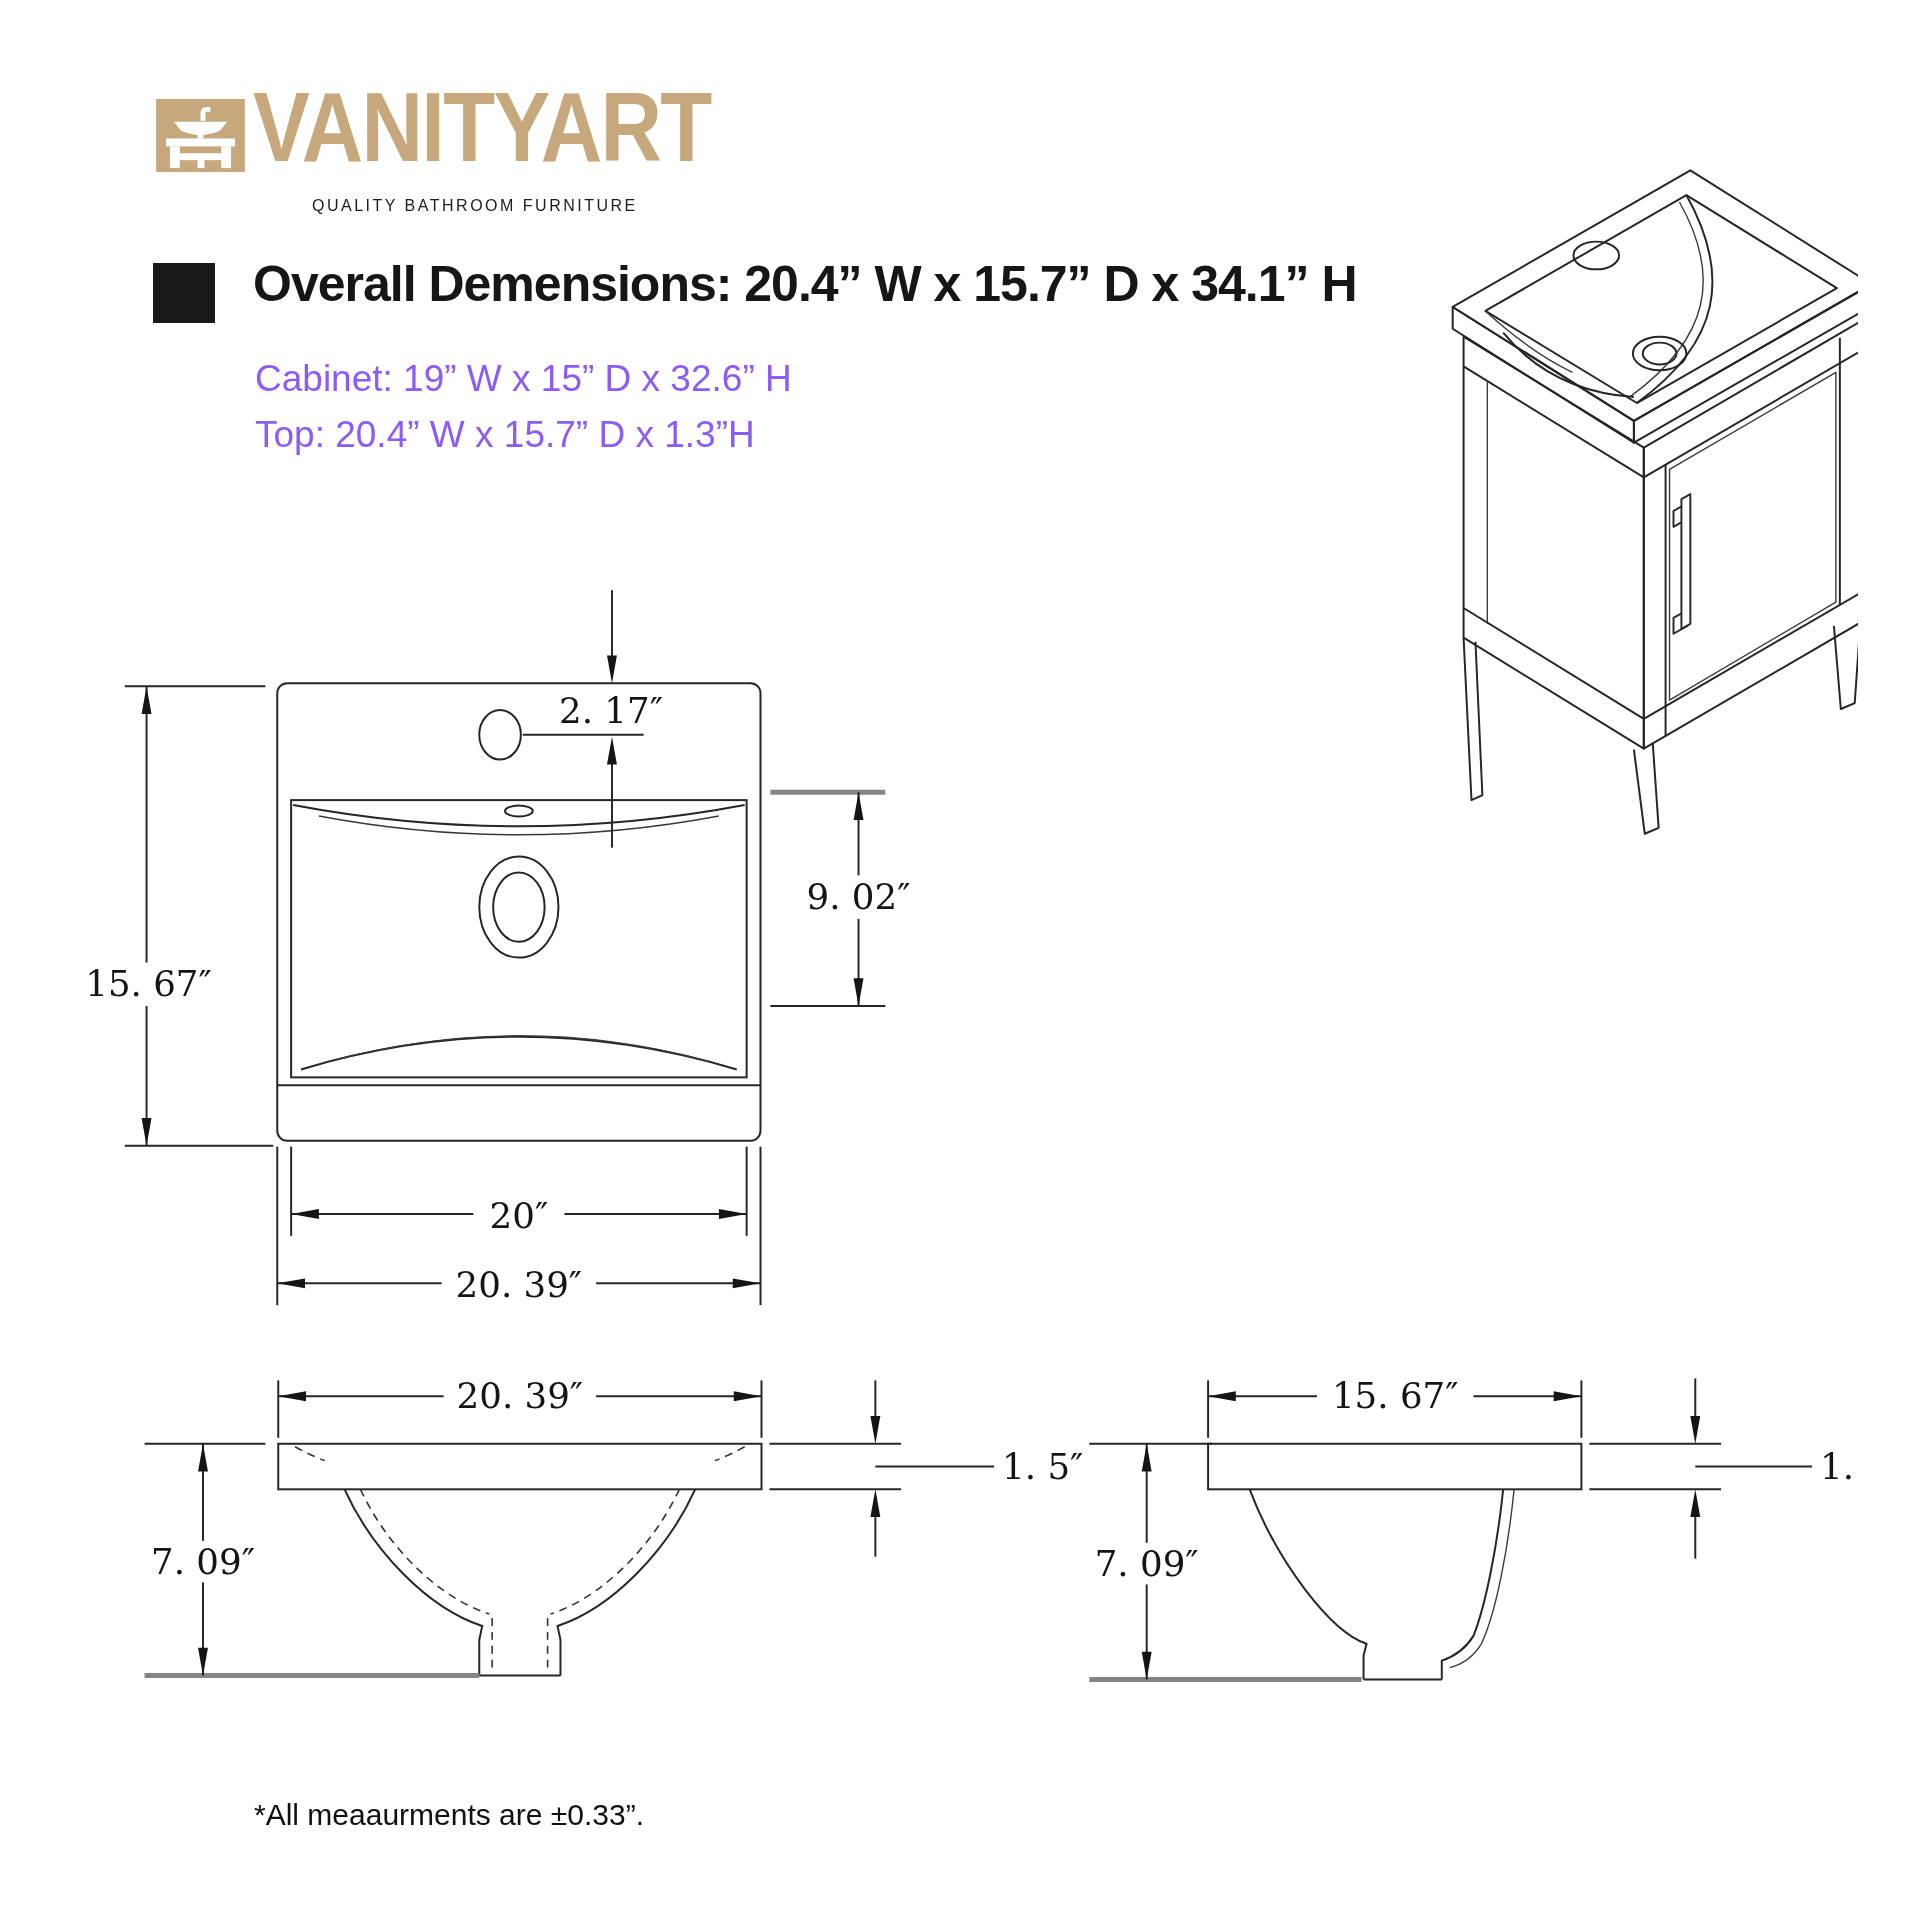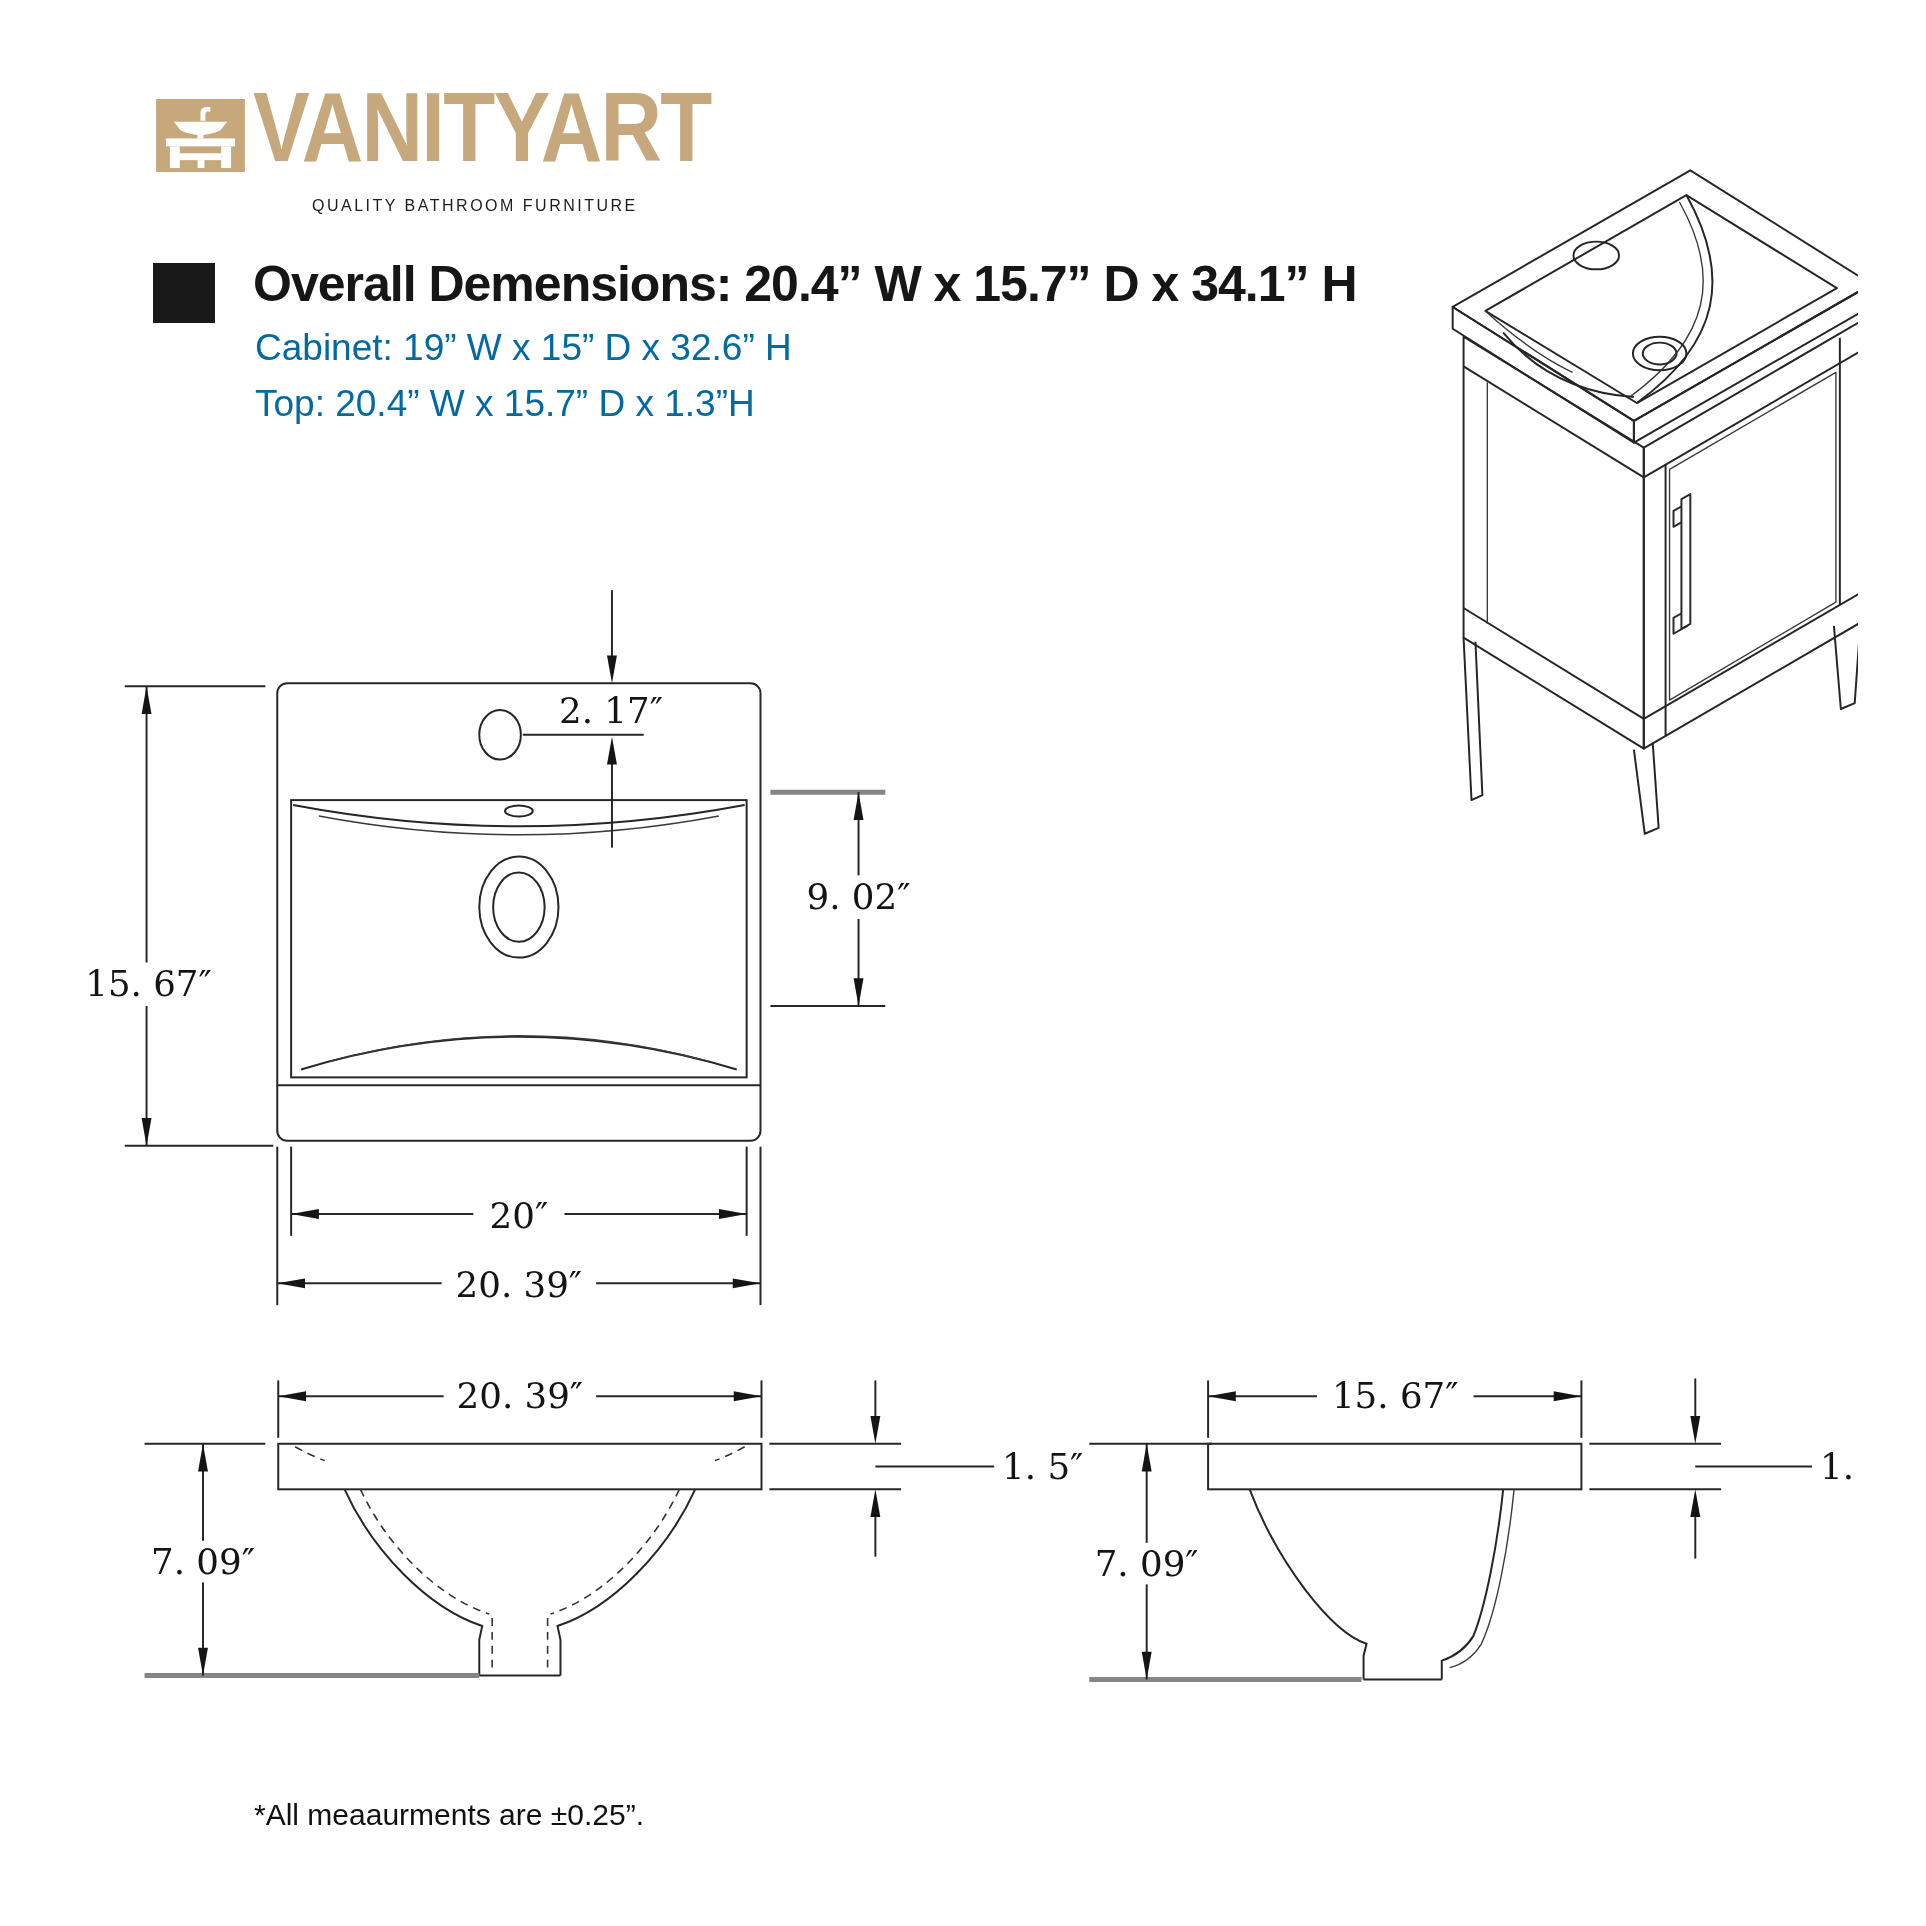--- a/index.html
+++ b/index.html
@@ -17,21 +17,21 @@
   .brand-tagline {
     position:absolute; left:312px; top:197px; font-size:16px; letter-spacing:2.5px;
     color:#1c1c1c; font-weight:400; white-space:nowrap;
   }
   
   .bullet { position:absolute; left:153px; top:263px; width:62px; height:60px; background:#191919; }
   .heading {
     position:absolute; left:253px; top:255px; font-size:50px; font-weight:700;
     letter-spacing:-1px; color:#161616; white-space:nowrap;
   }
-  .subline { position:absolute; left:255px; font-size:37px; color:#0369a1; white-space:nowrap; }
+  .subline { position:absolute; left:255px; font-size:37px; color:#8b5cf6; white-space:nowrap;margin-top:31px; }
   .subline.cab { top:327px; }
   .subline.top { top:383px; }
   .footnote { position:absolute; left:254px; top:1798px; font-size:30px; color:#101010; }
   
   svg.drawing { position:absolute; left:0; top:0; }
   .ln   { stroke:#262626; stroke-width:2;   fill:none; stroke-linecap:butt; }
   .thin { stroke:#3a3a3a; stroke-width:1.4; fill:none; }
   .dash { stroke:#333333; stroke-width:1.6; fill:none; stroke-dasharray:8 6; }
   .gray { stroke:#858585; stroke-width:5;   fill:none; }
   .arrow { fill:#151515; stroke:none; }
@@ -258,15 +258,15 @@
         <line class="ln" x1="1712" y1="1392" x2="1712" y2="1432"></line>
         <polygon class="arrow" points="1712,1458 1707,1430 1717,1430"></polygon>
         <line class="ln" x1="1712" y1="1574" x2="1712" y2="1532"></line>
         <polygon class="arrow" points="1712,1504 1707,1532 1717,1532"></polygon>
         <line class="ln" x1="1712" y1="1481" x2="1830" y2="1481"></line>
         <text class="dim-text" x="1838" y="1494" text-anchor="start">1. 5″</text>
       </g>
     </g>
   </svg>
 
-  <div class="footnote">*All meaaurments are ±0.25”.</div>
+  <div class="footnote">*All meaaurments are ±0.33”.</div>
 </div>
 
 
 </body></html>

